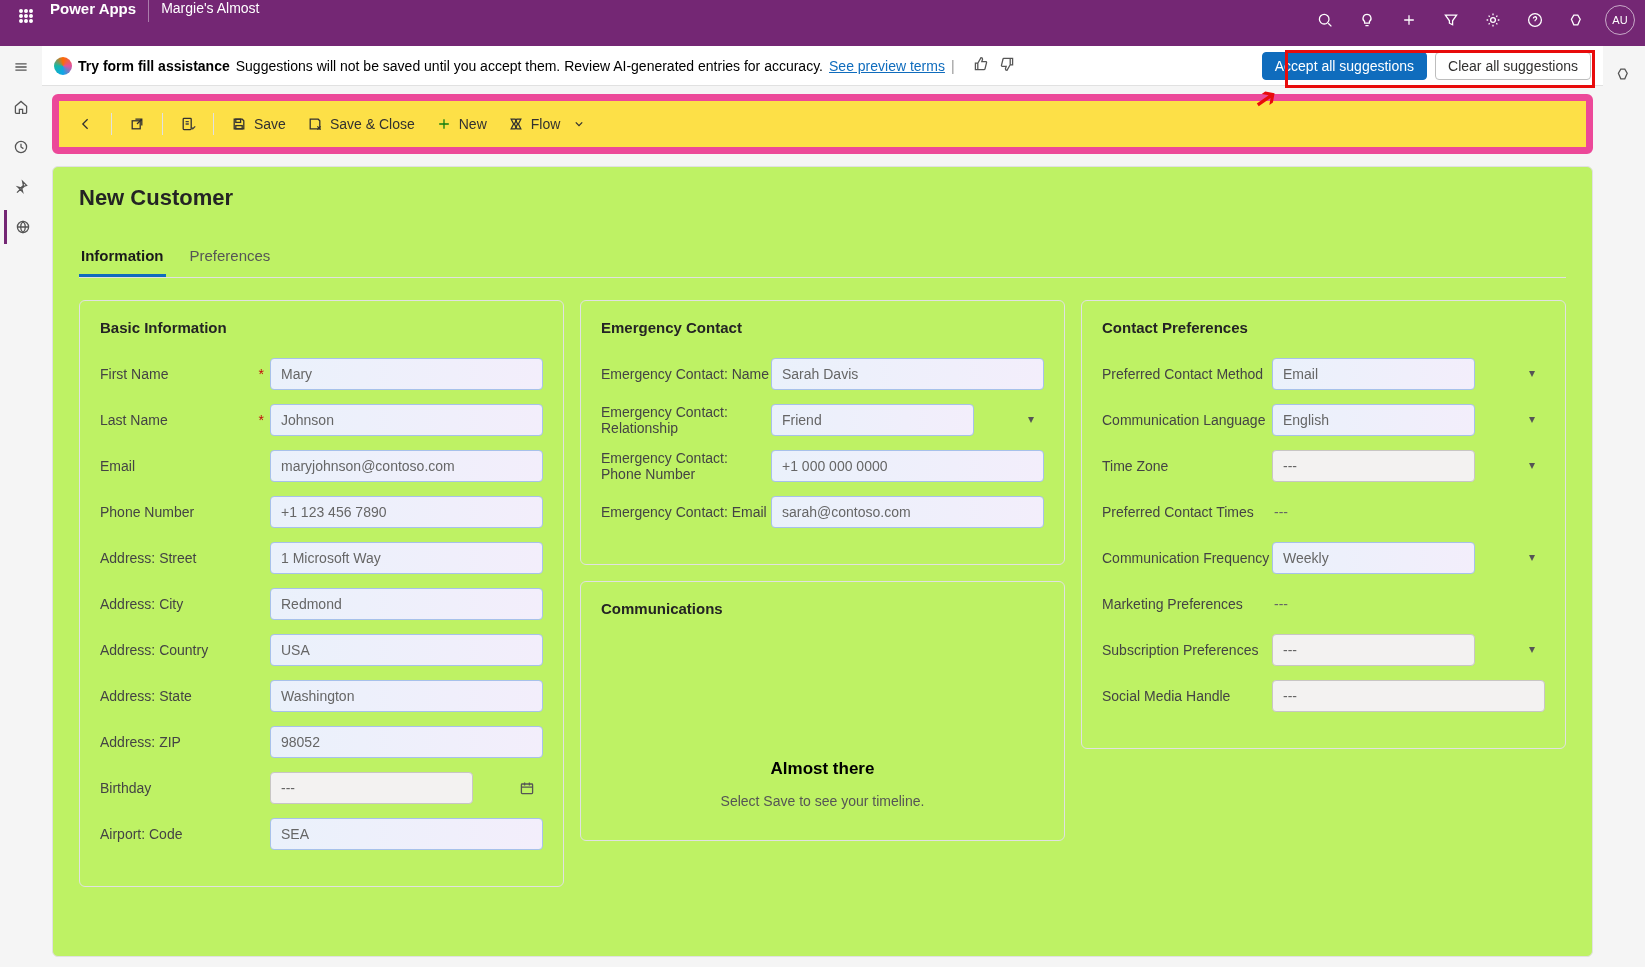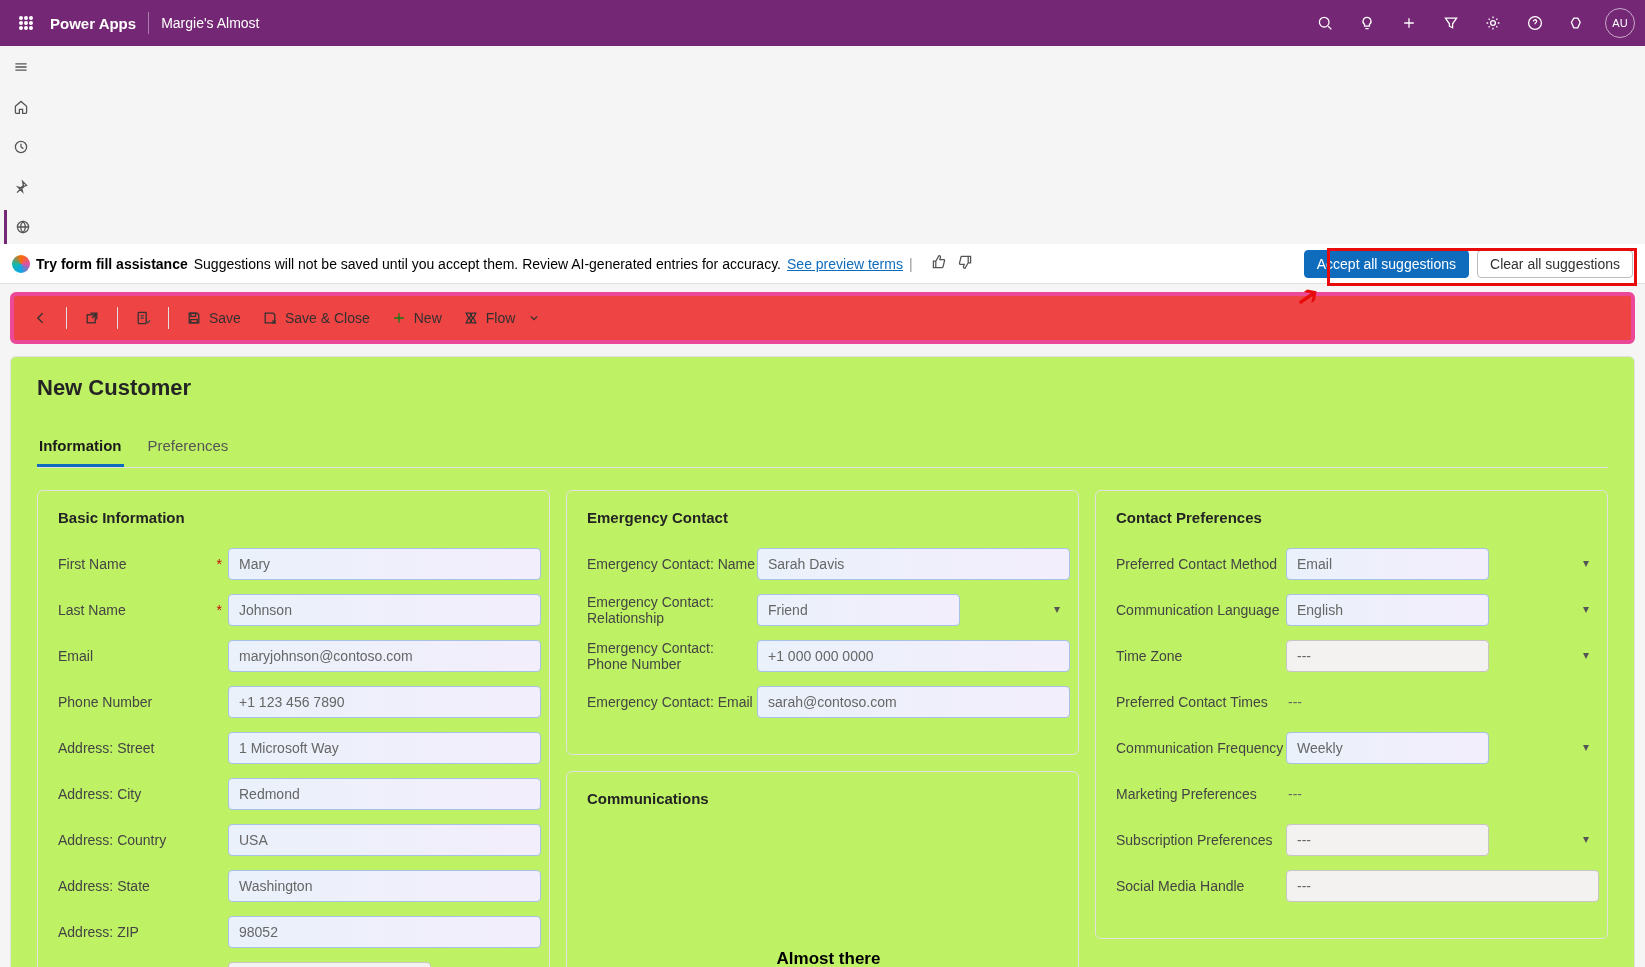--- a/index.html
+++ b/index.html
@@ -1,27 +1,27 @@
 <!DOCTYPE html>
 <html><head>
 <meta charset="utf-8">
 <style>
 * { box-sizing: border-box; margin: 0; padding: 0; font-family: "Segoe UI", Arial, sans-serif; }
 body { background: #f5f5f5; overflow: hidden; }
 
-.top-header { height: 46px; background: #742774; display: flex; align-items: center; padding: 16px 10px; color: #fff; }
+.top-header { height: 46px; background: #742774; display: flex; align-items: flex-start; padding: 0 10px; color: #fff; }
 .waffle { width: 32px; height: 32px; display: flex; align-items: center; justify-content: center; cursor: pointer; }
 .logo-text { font-size: 15px; font-weight: 600; margin-left: 8px; }
 .app-divider { width: 1px; height: 22px; background: rgba(255,255,255,0.4); margin: 0 12px; }
 .env-name { font-size: 14px; }
 .top-right { margin-left: auto; display: flex; align-items: center; gap: 2px; }
 .top-icon-btn { width: 40px; height: 40px; display: flex; align-items: center; justify-content: center; cursor: pointer; color: #fff; }
 .avatar { width: 30px; height: 30px; border-radius: 50%; border: 1px solid rgba(255,255,255,.6); display: flex; align-items: center; justify-content: center; font-size: 11px; margin-left: 6px; }
 
-.page-body { display: flex; height: calc(100vh - 46px); flex-direction: column; }
+.page-body { display: flex; height: calc(100vh - 46px); }
 
 .left-rail { width: 42px; background: #f5f5f5; display: flex; flex-direction: column; align-items: center; padding-top: 4px; gap: 6px; }
 .left-rail-btn { width: 34px; height: 34px; display: flex; align-items: center; justify-content: center; color: #555; cursor: pointer; border-radius: 4px; }
 .left-rail-btn.active { border-left: 3px solid #742774; border-radius: 0; }
 
 .main-area { flex: 1; display: flex; flex-direction: column; min-width: 0; position: relative; }
 
 .info-bar { display: flex; align-items: center; height: 40px; padding: 0 12px; font-size: 14px; background: #fff; border-bottom: 1px solid #e1e1e1; gap: 6px; position: relative; }
 .copilot-logo { width: 18px; height: 18px; border-radius: 50%; background: conic-gradient(#ff6a00,#e052a0,#0ea5e9,#14b8a6,#ff6a00); flex-shrink:0;}
 .info-bold { font-weight: 600; }
@@ -30,34 +30,34 @@
 .thumb-btn { padding: 4px; cursor: pointer; color: #555; }
 .info-actions { margin-left: auto; display: flex; gap: 8px; align-items:center; }
 .primary-btn { background: #0f6cbd; color: #fff; border: 1px solid #0f6cbd; padding: 5px 12px; font-size: 14px; border-radius: 4px; cursor: pointer; }
 .secondary-btn { background: #fff; color: #323130; border: 1px solid #bdbdbd; padding: 5px 12px; font-size: 14px; border-radius: 4px; cursor: pointer; }
 .highlight-box { position: absolute; border: 3px solid #e80b0b; right: 8px; top: 4px; height: 38px; width: 310px; pointer-events: none; }
 .red-arrow { position: absolute; right: 326px; top: 36px; color: #e80b0b; font-size: 28px; transform: rotate(-35deg); pointer-events:none;}
 
 .copilot-rail { width: 42px; display: flex; flex-direction: column; align-items: center; padding-top: 12px;}
 .copilot-rail-btn { width:32px; height:32px; display:flex; align-items:center;justify-content:center; color:#555; cursor:pointer;}
 
-.command-bar { display: flex; align-items: center; gap: 4px; height: 52px; padding: 0 10px; background: #ef4444; margin: 8px 10px 0 10px; border: 4px solid #ec4899; border-radius: 6px; }
+.command-bar { display: flex; align-items: center; gap: 4px; height: 60px; padding: 0 10px; background: #fde047; margin: 8px 10px 0 10px; border: 7px solid #ec4899; border-radius: 6px; }
 .cmd-btn { display: flex; align-items: center; gap: 6px; padding: 6px 8px; font-size: 14px; color: #323130; cursor: pointer; border-radius: 4px; }
 .cmd-icon { width: 18px; height: 18px; display: inline-flex; align-items: center; justify-content: center; }
 .cmd-sep { width: 1px; height: 22px; background: #e1e1e1; margin: 0 4px; }
 
 .content-scroll { flex: 1; overflow-y: auto; margin: 12px 10px 10px 10px; background: #bef264; border: 1px solid #e1e1e1; border-radius: 6px; padding: 18px 26px 30px 26px; }
 .page-title { font-size: 22px; font-weight: 600; color: #242424; margin-bottom: 26px; }
 
 .tabs-row { display: flex; gap: 22px; border-bottom: 1px solid #e1e1e1; margin-bottom: 22px; }
 .tab { padding: 10px 2px; font-size: 15px; color: #555; cursor: pointer; border-bottom: 3px solid transparent; }
 .tab.active { color: #1b1b1b; font-weight: 600; border-bottom-color: #0f6cbd; }
 
 .cards-grid { display: grid; grid-template-columns: repeat(3, 1fr); gap: 16px; align-items: start; }
-.card { border: 1px solid #e1e1e1; border-radius: 6px; padding: 18px 8px 22px 20px; }
+.card { border: 1px solid #e1e1e1; border-radius: 6px; padding: 18px 20px 22px 20px; }
 .card-title { font-size: 15px; font-weight: 600; margin-bottom: 22px; color: #242424; }
 
 .form-row { display: flex; align-items: center; margin-bottom: 14px; min-height: 32px; }
 .form-label { width: 170px; flex-shrink: 0; font-size: 14px; color: #444; position: relative; }
 .req::after { content: '*'; color: #c40a0a; position: absolute; right: 6px; top: 0; }
 .form-input { flex: 1; height: 32px; border: 1px solid #c8c6c4; border-radius: 4px; padding: 0 10px; font-size: 14px; color: #444; background: #fff; }
 .form-input.suggested { border: 1px solid #a7c1ea; background: linear-gradient(90deg,#eaf1fb 0%, #f3eefb 100%); color: #666; }
 .form-select { position: relative; }
 .form-select .chev { position: absolute; right: 10px; top: 8px; pointer-events: none; color: #555; font-size:12px;}
 .placeholder-dash { color: #666; font-size: 14px; padding-left: 2px; }
@@ -349,20 +349,21 @@
             <div class="form-row">
                 <div class="form-label">Emergency Contact: Email</div>
                 <input class="form-input suggested" value="sarah@contoso.com" style="">
               </div>
           </div>
 
           <div class="card" style="min-height:260px;">
             <div class="card-title">Communications</div>
             <div class="timeline-empty">
               <div class="timeline-h">Almost there</div>
+              <div class="timeline-sub">Select Save to see your timeline.</div>
             </div>
           </div>
         </div>
 
         <div class="card">
           <div class="card-title">Contact Preferences</div>
           <div class="form-row">
               <div class="form-label">Preferred Contact Method</div>
             <div class="form-select" style="flex:1;"><input class="form-input suggested" value="Email" style=""><span class="chev">▾</span></div>
           </div>

